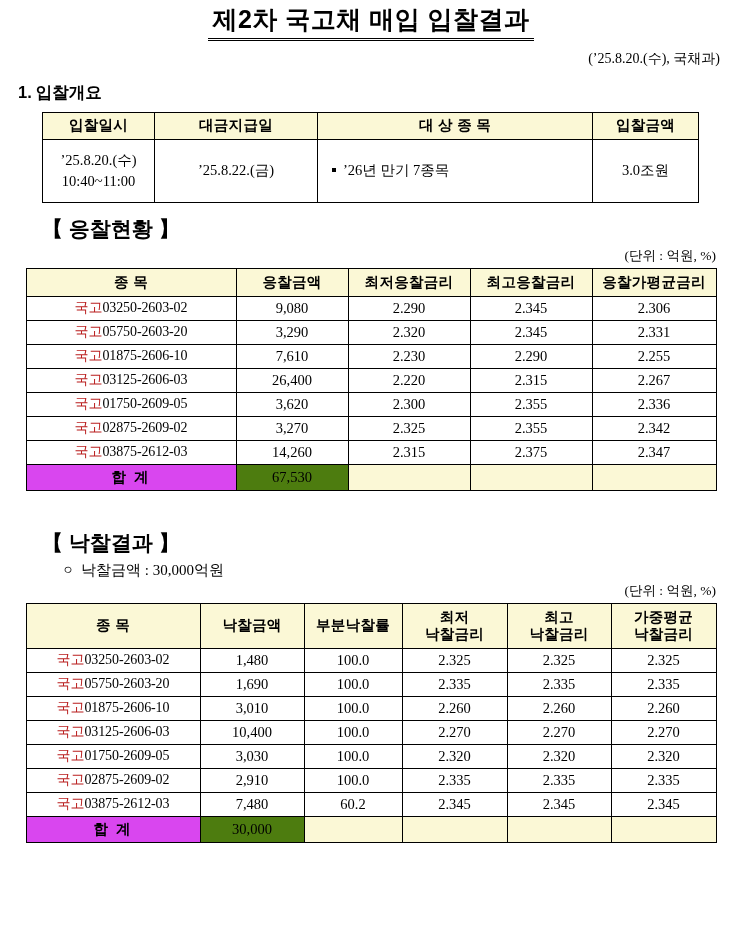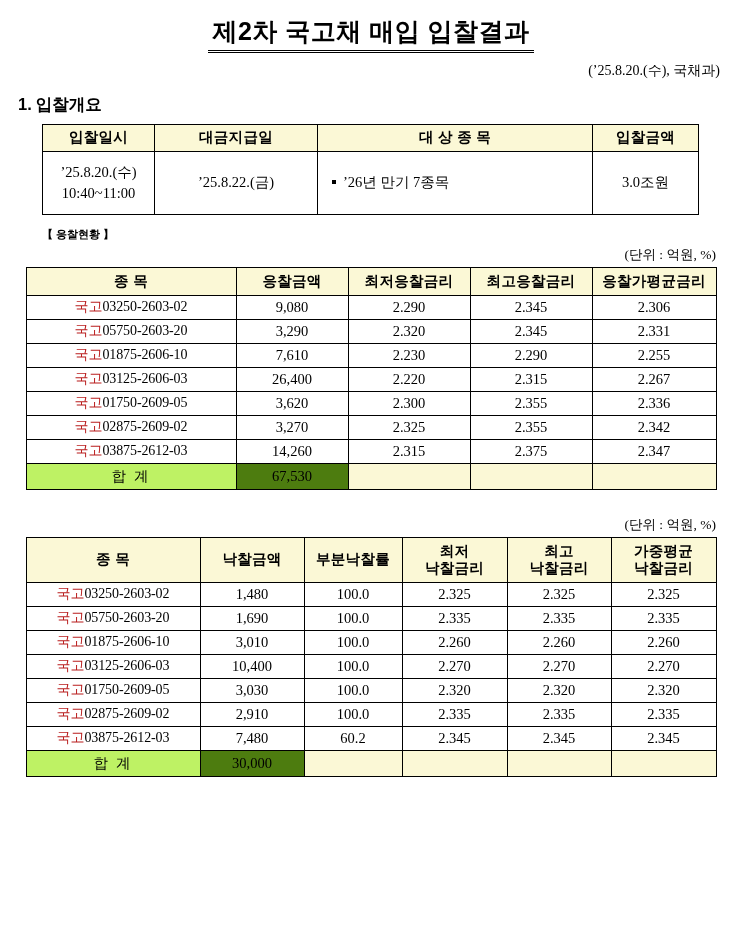--- a/index.html
+++ b/index.html
@@ -20,21 +20,21 @@
   .page {
     position: relative;
     width: 742px;
     height: 949px;
     box-sizing: border-box;
   }
 
   
   .title-wrap {
     text-align: center;
-    padding-top: 18px;
+    padding-top: 6px;
   }
   .doc-title {
     display: inline-block;
     font-family: "Liberation Sans", "DejaVu Sans", sans-serif;
     font-size: 25px;
     font-weight: bold;
     letter-spacing: 0.5px;
     line-height: 1.1;
     padding: 0 4px 4px 4px;
     border-bottom: 3px double #000;
@@ -53,21 +53,21 @@
   .sec-heading {
     font-family: "Liberation Sans", "DejaVu Sans", sans-serif;
     font-size: 16.5px;
     font-weight: bold;
     margin: 14px 0 8px 18px;
   }
   .sec-heading .num { margin-right: 4px; }
 
   .sub-heading {
     font-family: "Liberation Sans", "DejaVu Sans", sans-serif;
-    font-size: 11px;
+    font-size: 21px;
     font-weight: bold;
     margin: 12px 1px 4px 42px;
   }
 
   .bullet-line {
     font-size: 15px;
     margin: 4px 0 2px 62px;
     font-family: "Liberation Serif", "DejaVu Serif", serif;
   }
   .bullet-line .circ {
@@ -98,23 +98,23 @@
   }
   .hdr-cell {
     background: #fbf8d6;
     font-family: "Liberation Sans", "DejaVu Sans", sans-serif;
     font-weight: bold;
     font-size: 14.5px;
     line-height: 1.12;
     letter-spacing: 0.3px;
   }
   .sum-cell {
-    background: #bef264;
-    font-family: "Liberation Sans", "DejaVu Sans", sans-serif;
-    font-weight: normal;
+    background: #d946ef;
+    font-family: "Liberation Sans", "DejaVu Sans", sans-serif;
+    font-weight: bold;
     font-size: 14.5px;
     letter-spacing: 2px;
   }
   .sum-val {
     background: #4d7c0f;
     font-size: 14.5px;
   }
   .sum-blank { background: #fbf8d6; }
 
   
@@ -266,21 +266,25 @@
         <td class="sum-val">67,530</td>
         <td class="sum-blank"></td>
         <td class="sum-blank"></td>
         <td class="sum-blank"></td>
       </tr>
     </tfoot>
   </table>
 
   <div class="spacer-26"></div>
 
-
+  <div class="sub-heading">【 낙찰결과 】</div>
+
+  <div class="bullet-line">
+    <span class="circ">ㅇ</span><span>낙찰금액 : 30,000억원</span>
+  </div>
 
   <div class="unit-note">(단위 : 억원, %)</div>
 
   <table class="data-table t2">
     <colgroup>
       <col style="width:174px">
         <col style="width:104px">
         <col style="width:98px">
         <col style="width:105px">
         <col style="width:104px">

